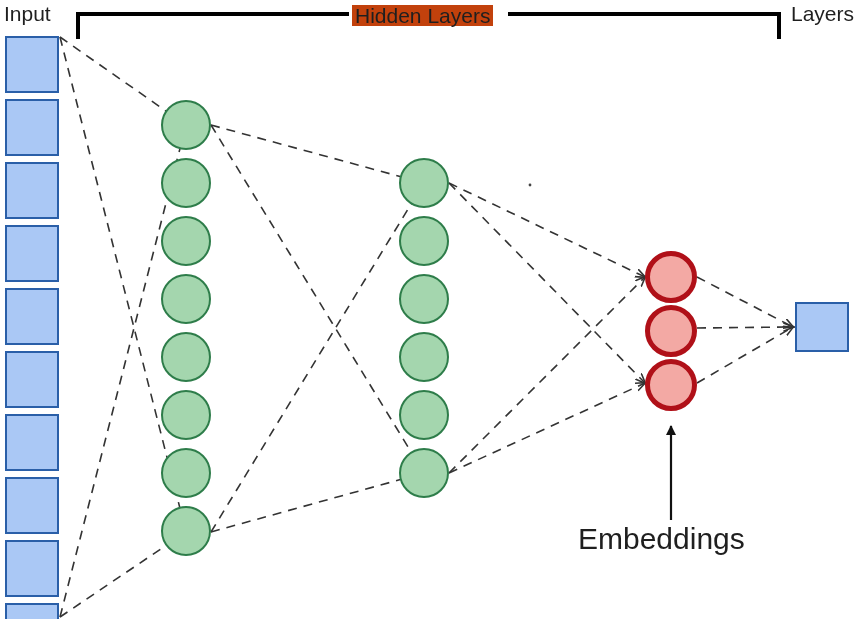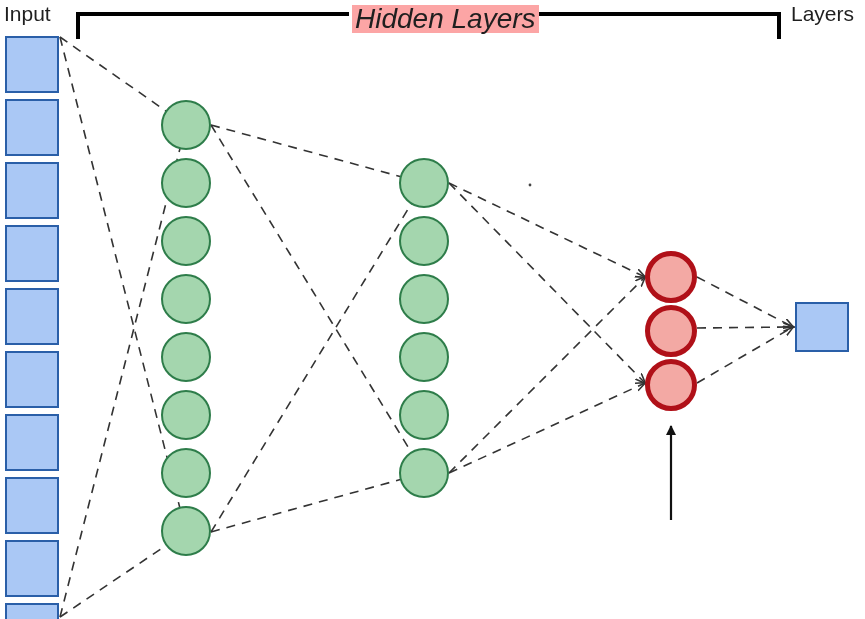--- a/index.html
+++ b/index.html
@@ -32,24 +32,23 @@
     line-height: 1;
   }
   .label-input {
     left: 4px;
     top: 3px;
     font-size: 21px;
   }
   .label-hidden {
     left: 352px;
     top: 5px;
-    font-size: 28px;
-    background: #fca5a5;
+    font-size: 21px;
+    background: #c2410c;
     padding: 0 3px;
-    font-style: italic;
   }
   .label-output {
     left: 791px;
     top: 3px;
     font-size: 21px;
   }
   .label-embeddings {
     left: 578px;
     top: 524px;
     font-size: 30px;
@@ -146,14 +145,15 @@
       <div class="node-circle node-green" style="left: 399px; top: 448px; width: 50px; height: 50px; background: rgb(164, 214, 174); border-color: rgb(46, 125, 74);"></div>
       <div class="node-circle node-red" style="left: 645px; top: 251px; width: 52px; height: 52px; background: rgb(243, 169, 164); border-color: rgb(176, 16, 24);"></div>
       <div class="node-circle node-red" style="left: 645px; top: 305px; width: 52px; height: 52px; background: rgb(243, 169, 164); border-color: rgb(176, 16, 24);"></div>
       <div class="node-circle node-red" style="left: 645px; top: 359px; width: 52px; height: 52px; background: rgb(243, 169, 164); border-color: rgb(176, 16, 24);"></div>
       <div class="node-rect" style="left: 795px; top: 302px; width: 54px; height: 50px; background: rgb(170, 200, 245); border-color: rgb(42, 95, 168);"></div>
     </div>
 
   <div class="label label-input">Input</div>
   <div class="label label-hidden">Hidden Layers</div>
   <div class="label label-output">Layers</div>
+  <div class="label label-embeddings">Embeddings</div>
 
 </div>
 
 </body></html>

